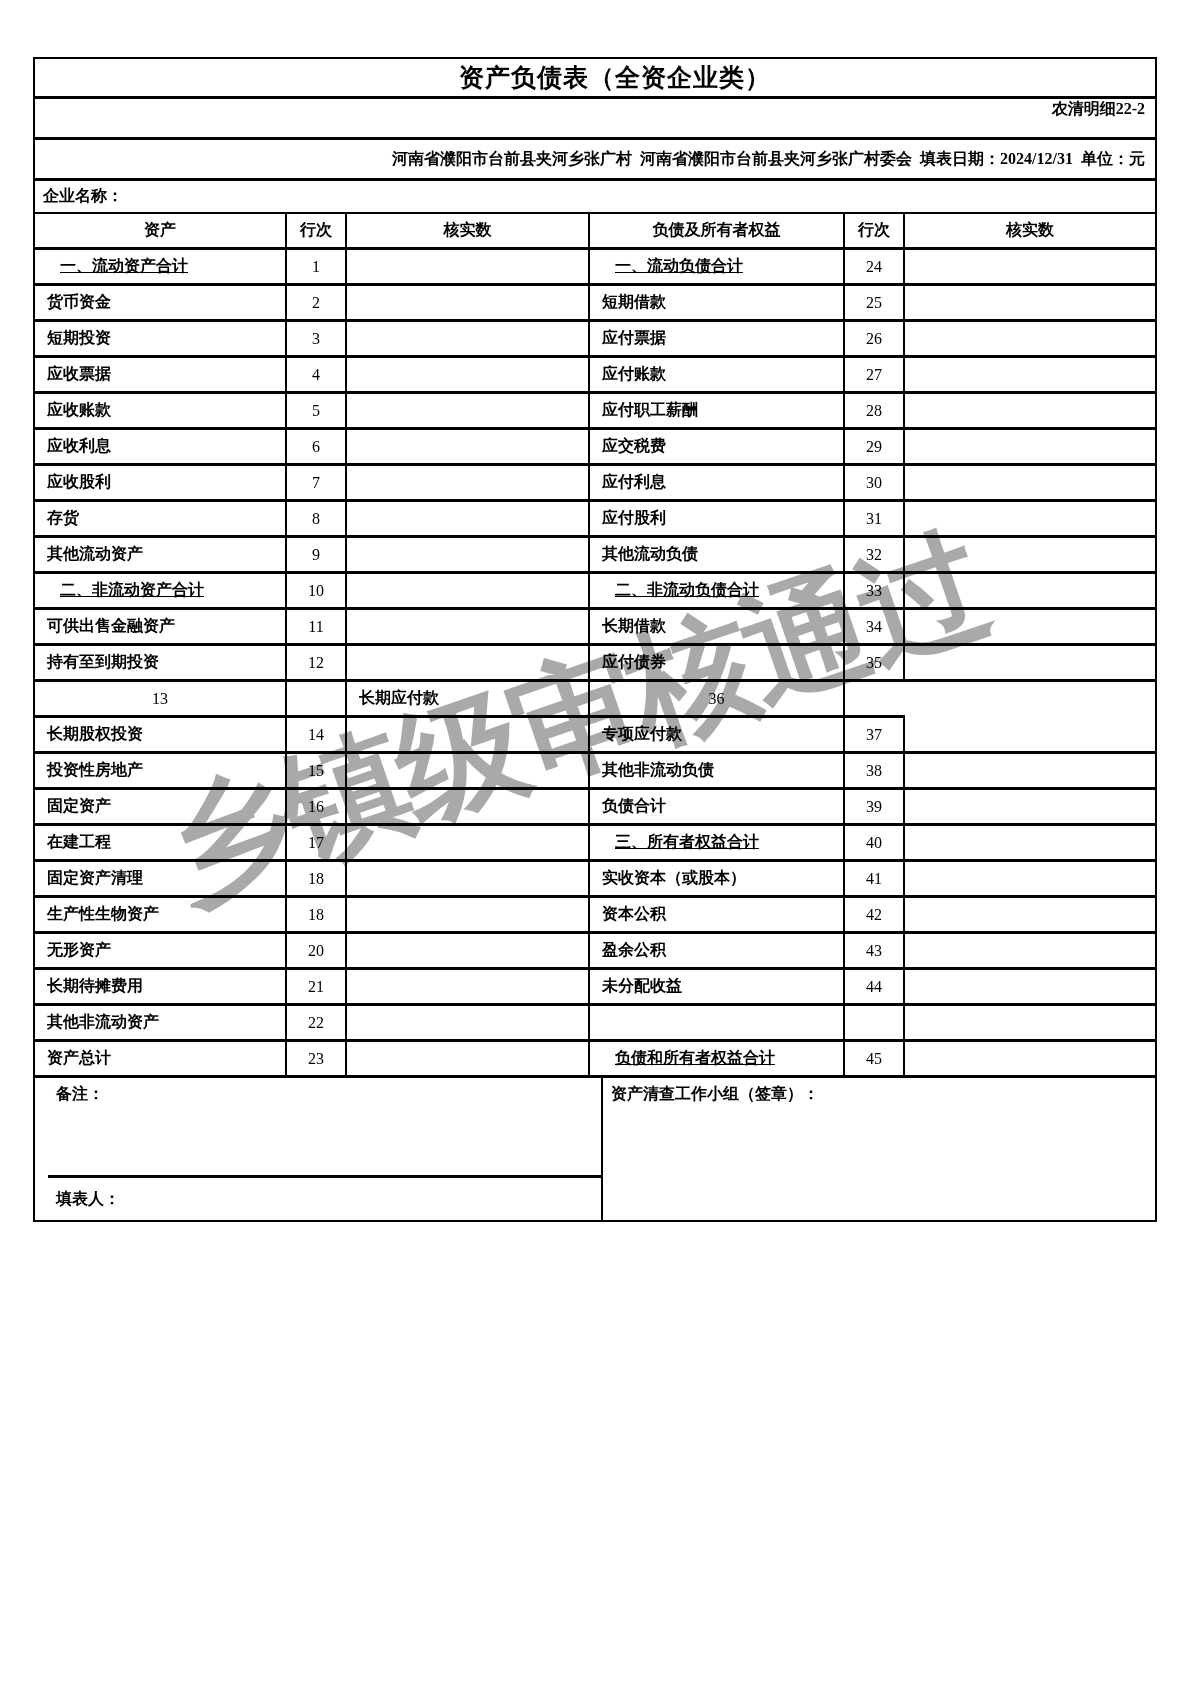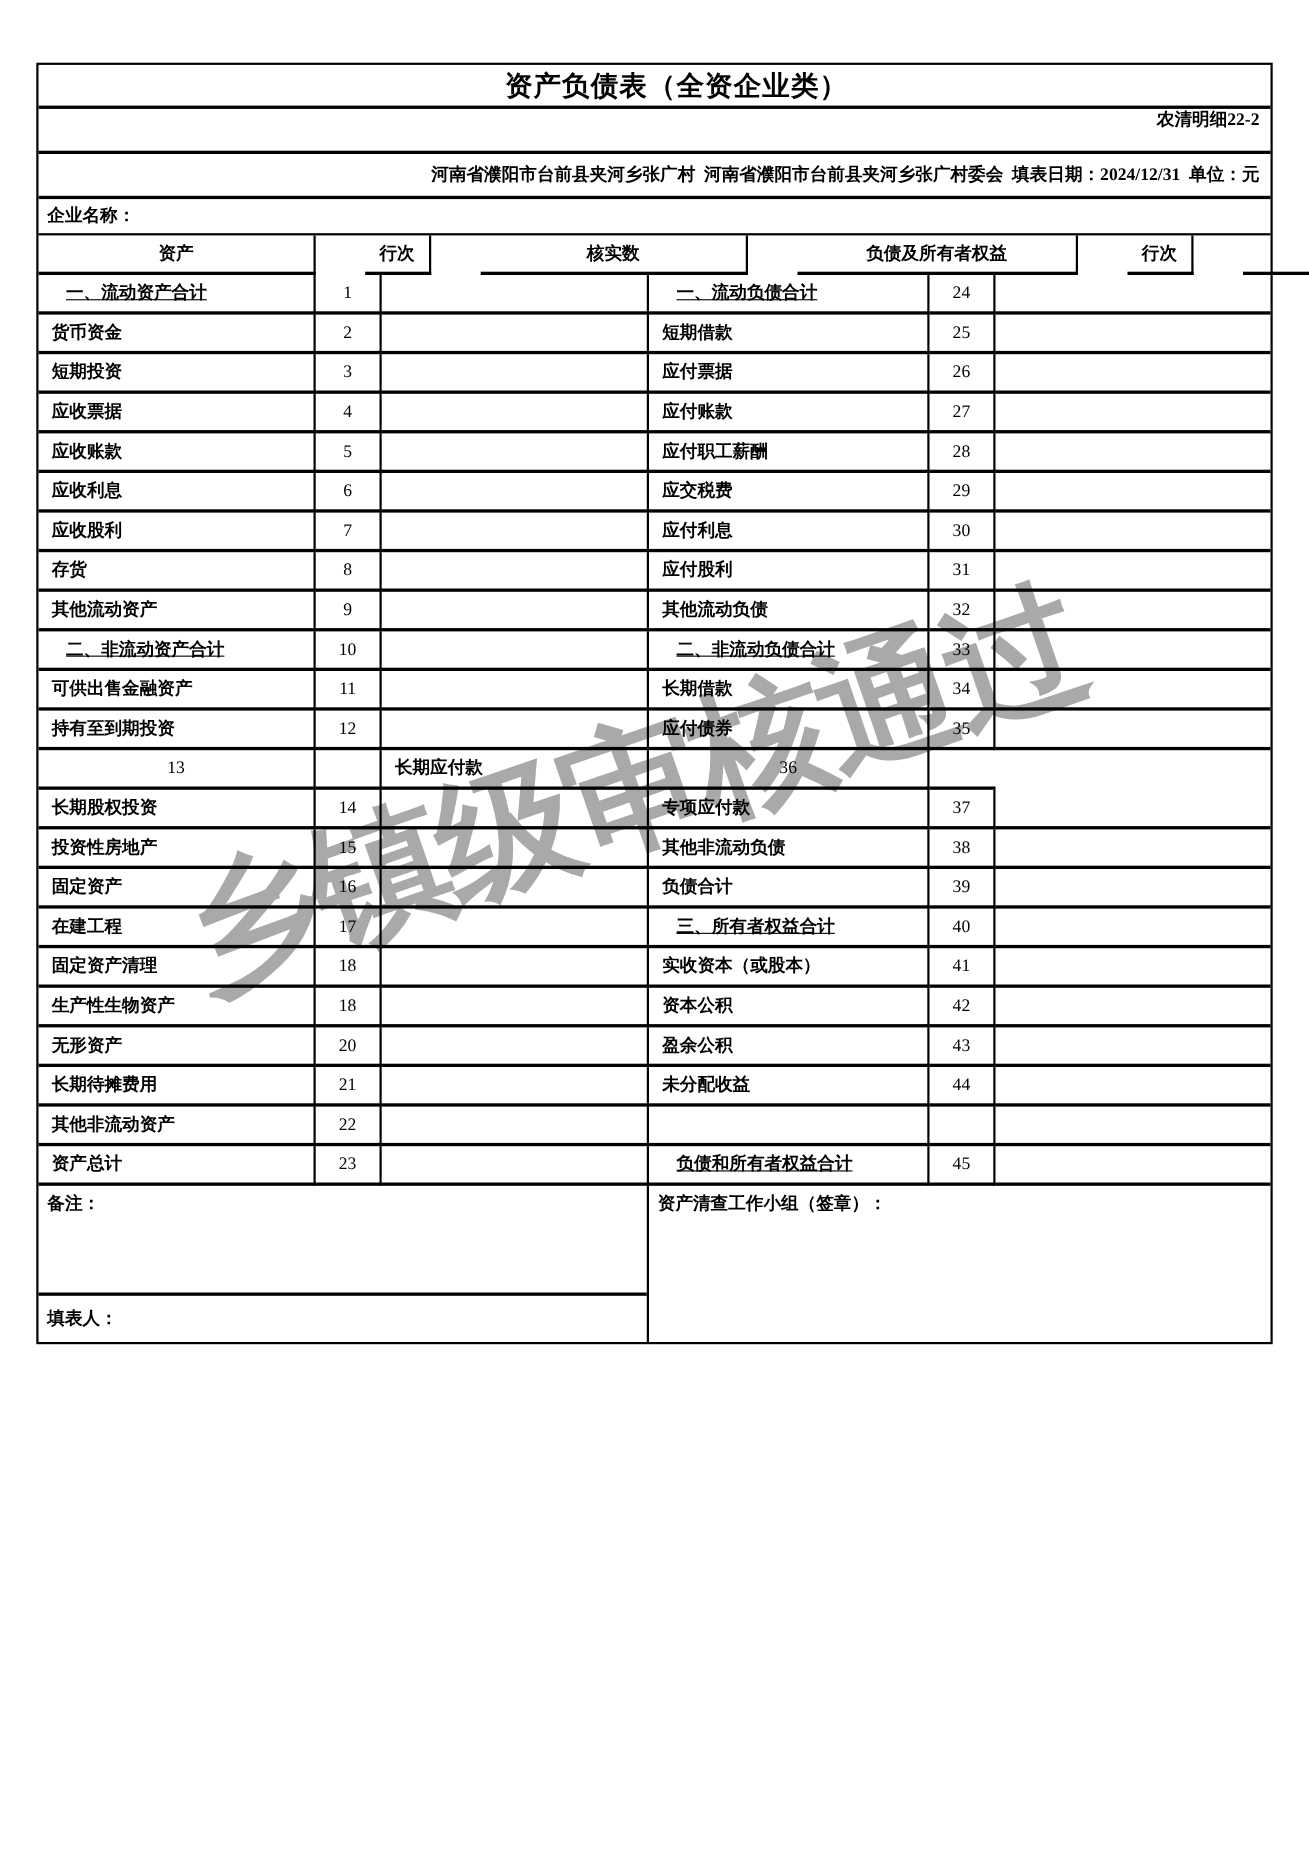--- a/index.html
+++ b/index.html
@@ -83,21 +83,21 @@
     display: flex;
     align-items: center;
     padding-left: 8px;
     font-size: 16px;
     font-weight: bold;
   }
   .thead, .trow {
     display: grid;
     grid-template-columns: 252px 60px 243px 255px 60px 250px;
   }
-  .thead { height: 36px; gap: 45px; }
+  .thead { height: 36px; }
   .trow { height: 36px; }
   .cell {
     box-sizing: border-box;
     border-right: 2px solid #000;
     border-bottom: 3px solid #000;
     display: flex;
     align-items: center;
     overflow: hidden;
     font-size: 16px;
     font-weight: bold;
@@ -111,20 +111,21 @@
   .cell.label { padding-left: 12px; }
   .cell.label.cat { padding-left: 25px; text-decoration: underline; }
   .cell.lineno {
     justify-content: center;
     font-weight: normal;
     font-family: "Liberation Serif", serif;
   }
   .footer-section {
     display: grid;
     grid-template-columns: 555px 565px;
+    padding-left: 13px;
   }
   .footer-left {
     box-sizing: border-box;
     border-right: 2px solid #000;
   }
   .notes-cell {
     box-sizing: border-box;
     height: 100px;
     border-bottom: 3px solid #000;
     padding: 6px 8px;

